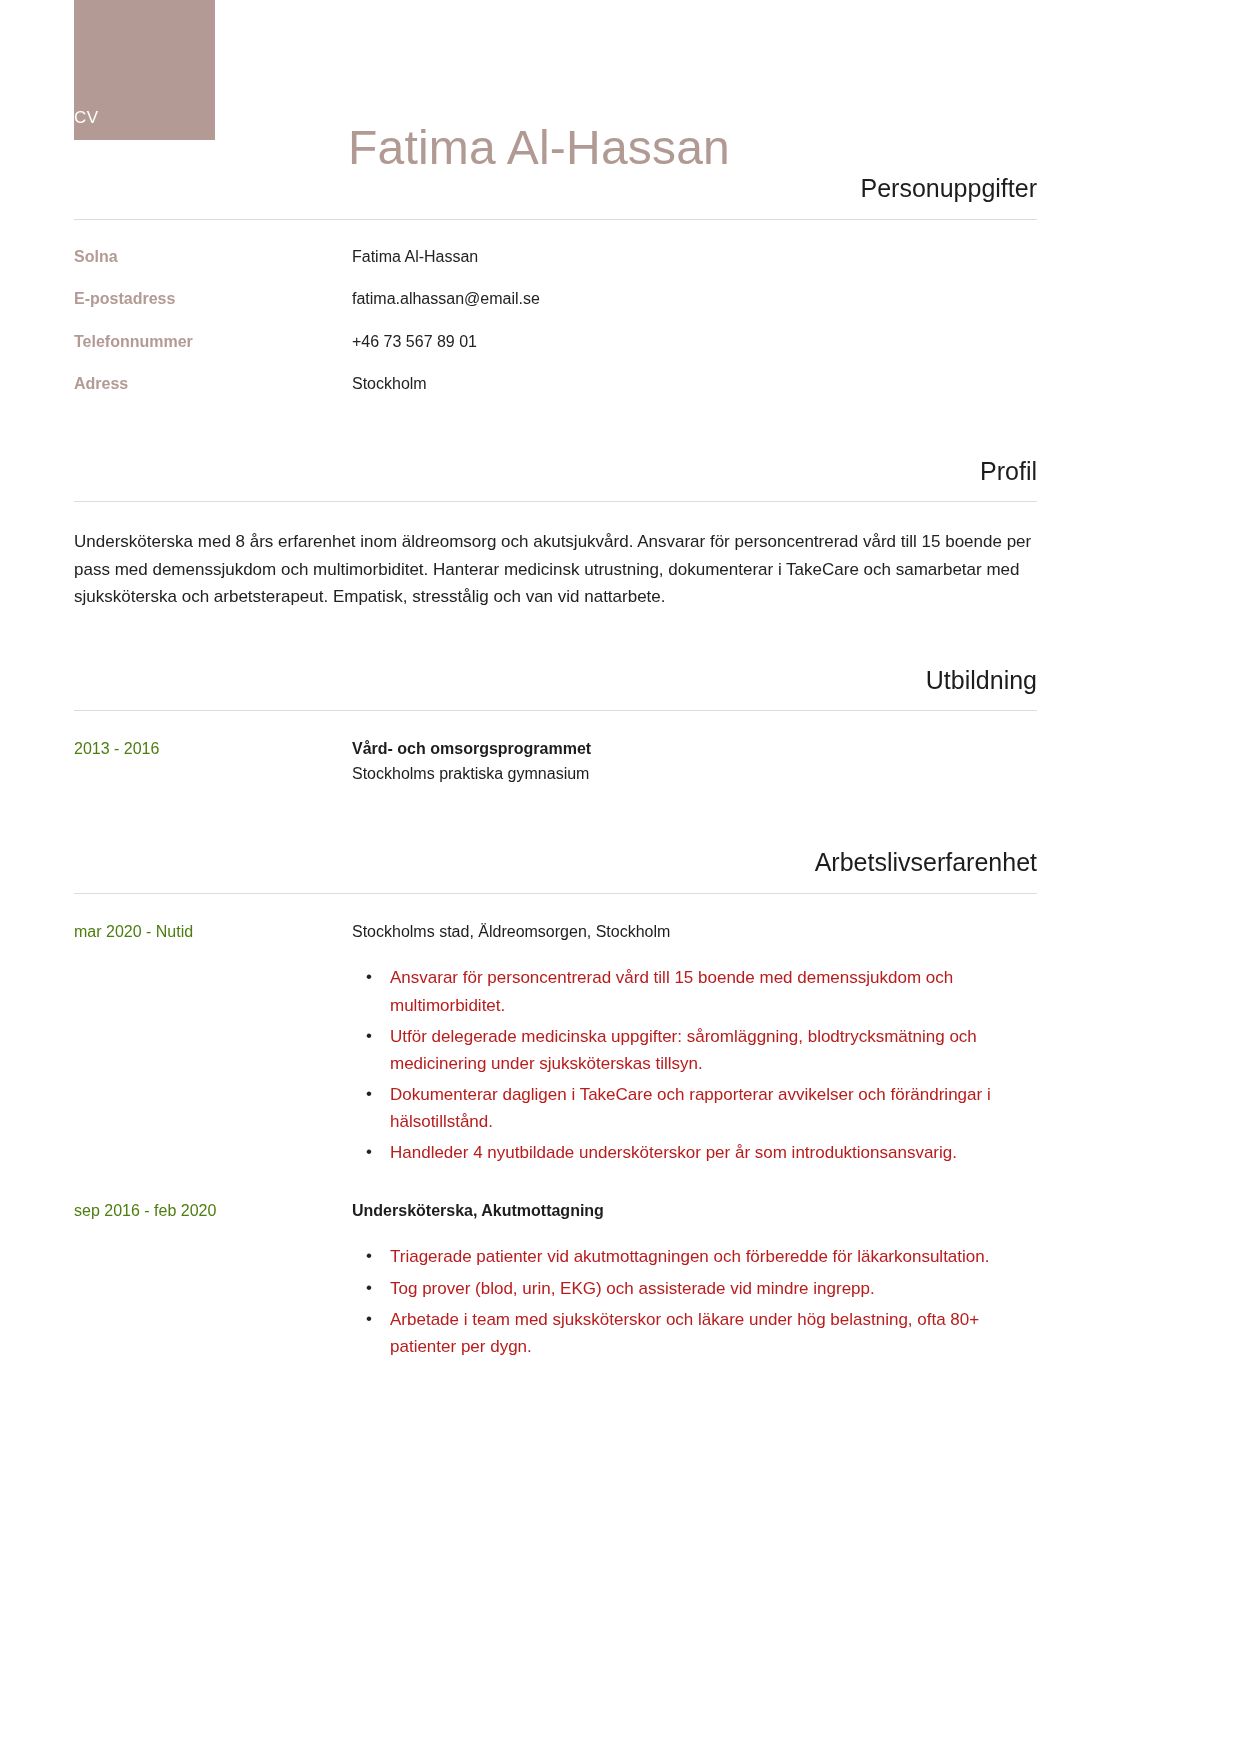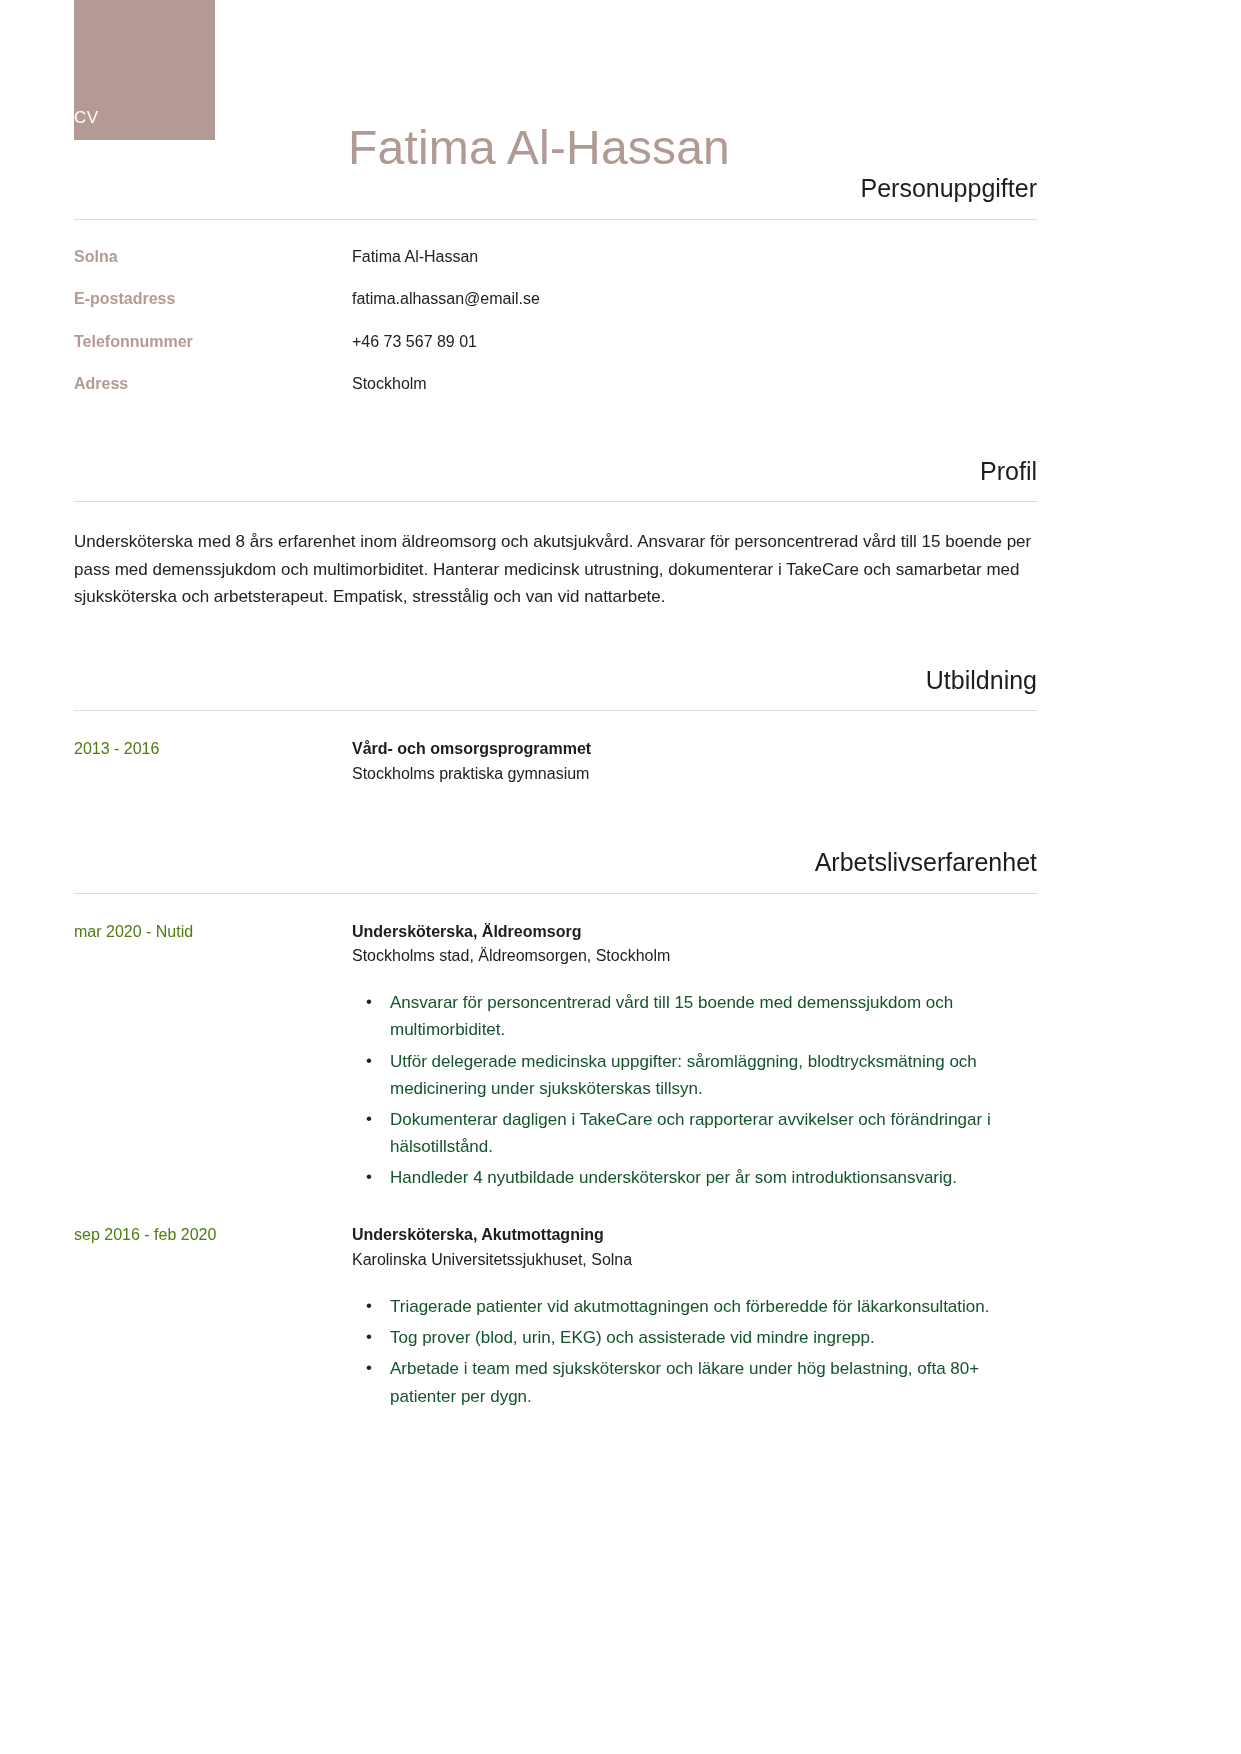--- a/index.html
+++ b/index.html
@@ -149,21 +149,21 @@
   }
   .entry-bullets {
     margin: 20px 0 0 0;
     padding: 0 0 0 38px;
     list-style: none;
   }
   .entry-bullets li {
     position: relative;
     font-size: 17px;
     line-height: 1.6;
-    color: #14532d;
+    color: #b91c1c;
     margin-bottom: 4px;
     padding-left: 0;
   }
   .entry-bullets li::before {
     content: "\2022";
     position: absolute;
     left: -24px;
     top: -1px;
     font-size: 17px;
     color: #222222;
@@ -247,38 +247,36 @@
     <div class="spacer-lg"></div>
 
     <div class="section">
       <h2 class="section-title">Arbetslivserfarenhet</h2>
       <hr class="section-rule">
       <div class="section-body">
 
         <div class="entry">
           <div class="entry-period">mar 2020 - Nutid</div>
           <div class="entry-main">
-            <div class="entry-title">Undersköterska, Äldreomsorg</div>
             <div class="entry-org">Stockholms stad, Äldreomsorgen, Stockholm</div>
             <ul class="entry-bullets">
               <li>Ansvarar för personcentrerad vård till 15 boende med demenssjukdom och multimorbiditet.</li>
               <li>Utför delegerade medicinska uppgifter: såromläggning, blodtrycksmätning och medicinering under sjuksköterskas tillsyn.</li>
               <li>Dokumenterar dagligen i TakeCare och rapporterar avvikelser och förändringar i hälsotillstånd.</li>
               <li>Handleder 4 nyutbildade undersköterskor per år som introduktionsansvarig.</li>
             </ul>
           </div>
         </div>
 
         <div class="entry-gap"></div>
 
         <div class="entry">
           <div class="entry-period">sep 2016 - feb 2020</div>
           <div class="entry-main">
             <div class="entry-title">Undersköterska, Akutmottagning</div>
-            <div class="entry-org">Karolinska Universitetssjukhuset, Solna</div>
             <ul class="entry-bullets">
               <li>Triagerade patienter vid akutmottagningen och förberedde för läkarkonsultation.</li>
               <li>Tog prover (blod, urin, EKG) och assisterade vid mindre ingrepp.</li>
               <li>Arbetade i team med sjuksköterskor och läkare under hög belastning, ofta 80+ patienter per dygn.</li>
             </ul>
           </div>
         </div>
 
       </div>
     </div>

